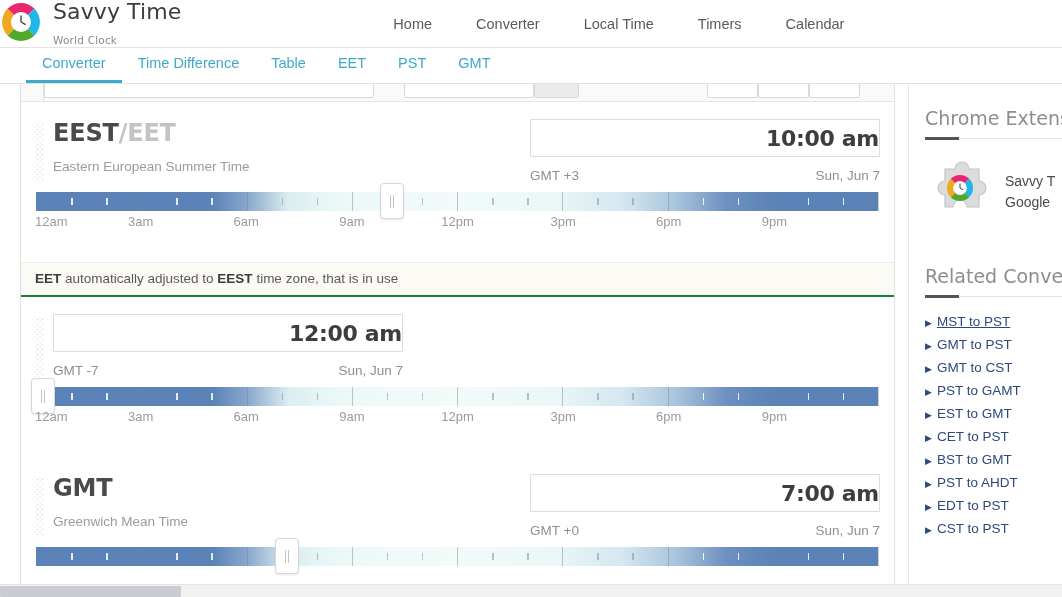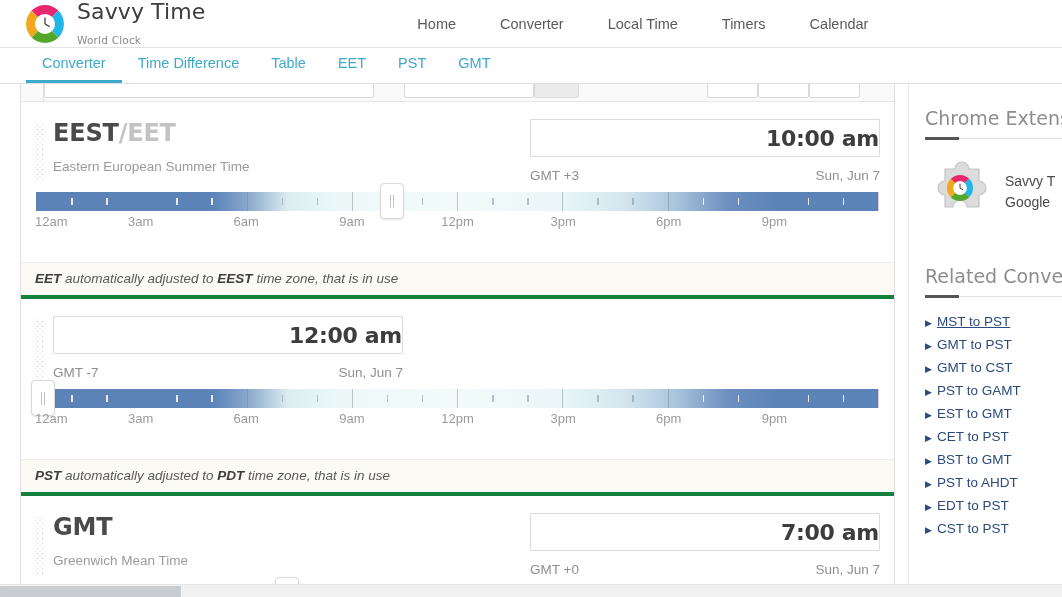--- a/index.html
+++ b/index.html
@@ -13,21 +13,21 @@
 
   
   .site-header {
     height: 48px;
     display: flex;
     align-items: center;
     background: #ffffff;
     border-bottom: 1px solid #e3e3e3;
     position: relative;
   }
-  .brand { display: flex; align-items: center; padding-left: 24px; }
+  .brand { display: flex; align-items: flex-start; }
   .logo-wrap { width: 42px; height: 42px; position: relative; }
   .brand-text { margin-left: 11px; line-height: 1; }
   .brand-title {
     font-size: 22px; color: #3d3d3d; letter-spacing: .1px;
     font-family: "DejaVu Sans", sans-serif; font-weight: 400;
   }
   .brand-sub {
     font-size: 10.5px; color: #8a8a8a; margin-top: 12px; letter-spacing: .2px;
     font-family: "DejaVu Sans", sans-serif;
   }
@@ -156,22 +156,22 @@
   }
   .slider-knob i { display: block; width: 1px; height: 13px; background: #c4c4c4; }
   .axis { position: relative; height: 18px; margin-top: 3px; }
   .axis span {
     position: absolute; font-size: 13px; color: #9b9b9b; white-space: nowrap;
     transform: translateX(-50%);
   }
 
   
   .notice {
-    background: #fcfaf4; border-top: 1px solid #ededed; border-bottom: 4px solid #15803d;
-    padding: 8px 14px 9px 14px; font-size: 13.5px; color: #5a5a5a; font-style: italic;
+    background: #fcfaf4; border-top: 1px solid #ededed; border-bottom: 2px solid #15803d;
+    padding: 8px 14px 9px 14px; font-size: 13.5px; color: #5a5a5a;
   }
   .notice b { color: #3d3d3d; font-weight: bold; }
 
   
   .sidebar {
     flex: 1 1 auto;
     padding-top: 23px;
     padding-left: 16px;
     border-left: 1px solid #e6e6e6;
     overflow: hidden;
@@ -383,23 +383,20 @@
               <span style="left: 25%;">6am</span>
               <span style="left: 37.5%;">9am</span>
               <span style="left: 50%;">12pm</span>
               <span style="left: 62.5%;">3pm</span>
               <span style="left: 75%;">6pm</span>
               <span style="left: 87.5%;">9pm</span>
             </div>
         </div>
       </div>
 
-      <div class="notice">
-        <b>PST</b><span> automatically adjusted to </span><b>PDT</b><span> time zone, that is in use</span>
-      </div>
 
       <div class="zone-row">
         <div class="zone-top">
           <div class="drag-handle"></div>
           <div class="zone-names">
             <div class="zone-abbr">
               <span>GMT</span>
             </div>
             <div class="zone-full">Greenwich Mean Time</div>
           </div>

